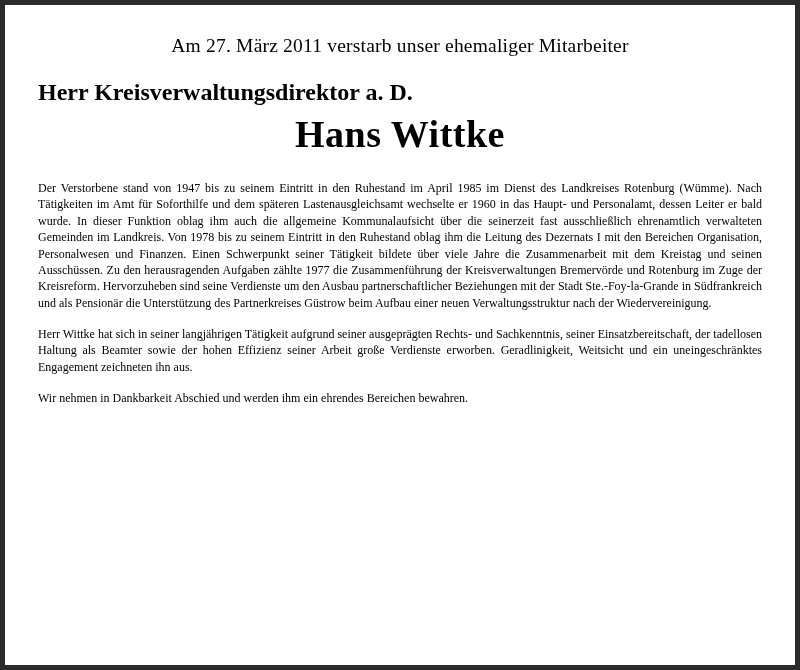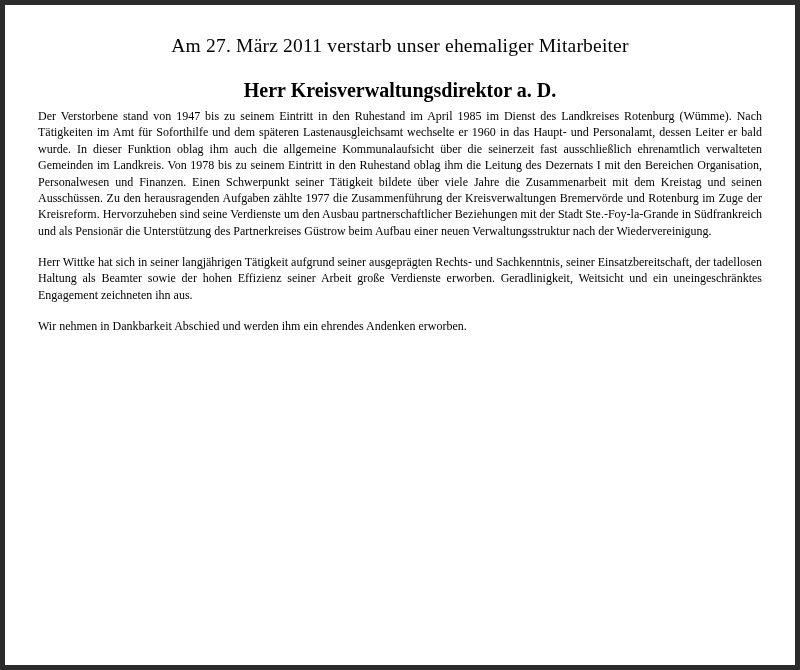--- a/index.html
+++ b/index.html
@@ -22,22 +22,22 @@
     padding: 24px 33px 12px 33px;
     background: #ffffff;
   }
   .intro-line {
     text-align: center;
     font-size: 19.5px;
     letter-spacing: 0.2px;
     margin: 6px 0 22px 0;
   }
   .title-line {
-    text-align: center;
-    font-size: 20px;
+    text-align: left;
+    font-size: 24px;
     font-weight: bold;
     margin: 0 0 6px 0;
   }
   .name-line {
     text-align: center;
     font-size: 38px;
     font-weight: bold;
     letter-spacing: 0.5px;
     margin: 0 0 24px 0;
   }
@@ -55,18 +55,19 @@
 </style>
 </head>
 <body>
 
 <div class="obituary">
 
   <p class="intro-line">Am 27. März 2011 verstarb unser ehemaliger Mitarbeiter</p>
 
   <p class="title-line">Herr Kreisverwaltungsdirektor a. D.</p>
 
+  <p class="name-line">Hans Wittke</p>
 
   <p class="body-par">Der Verstorbene stand von 1947 bis zu seinem Eintritt in den Ruhestand im April 1985 im Dienst des Landkreises Rotenburg (Wümme). Nach Tätigkeiten im Amt für Soforthilfe und dem späteren Lastenausgleichsamt wechselte er 1960 in das Haupt- und Personalamt, dessen Leiter er bald wurde. In dieser Funktion oblag ihm auch die allgemeine Kommunalaufsicht über die seinerzeit fast ausschließlich ehrenamtlich verwalteten Gemeinden im Landkreis. Von 1978 bis zu seinem Eintritt in den Ruhestand oblag ihm die Leitung des Dezernats I mit den Bereichen Organisation, Personalwesen und Finanzen. Einen Schwerpunkt seiner Tätigkeit bildete über viele Jahre die Zusammenarbeit mit dem Kreistag und seinen Ausschüssen. Zu den herausragenden Aufgaben zählte 1977 die Zusammenführung der Kreisverwaltungen Bremervörde und Rotenburg im Zuge der Kreisreform. Hervorzuheben sind seine Verdienste um den Ausbau partnerschaftlicher Beziehungen mit der Stadt Ste.-Foy-la-Grande in Südfrankreich und als Pensionär die Unterstützung des Partnerkreises Güstrow beim Aufbau einer neuen Verwaltungsstruktur nach der Wiedervereinigung.</p>
   <p class="body-par">Herr Wittke hat sich in seiner langjährigen Tätigkeit aufgrund seiner ausgeprägten Rechts- und Sachkenntnis, seiner Einsatzbereitschaft, der tadellosen Haltung als Beamter sowie der hohen Effizienz seiner Arbeit große Verdienste erworben. Geradlinigkeit, Weitsicht und ein uneingeschränktes Engagement zeichneten ihn aus.</p>
-  <p class="body-par">Wir nehmen in Dankbarkeit Abschied und werden ihm ein ehrendes Andenken erworben.</p>
+  <p class="body-par">Wir nehmen in Dankbarkeit Abschied und werden ihm ein ehrendes Bereichen bewahren.</p>
 
 </div>
 
 </body></html>

